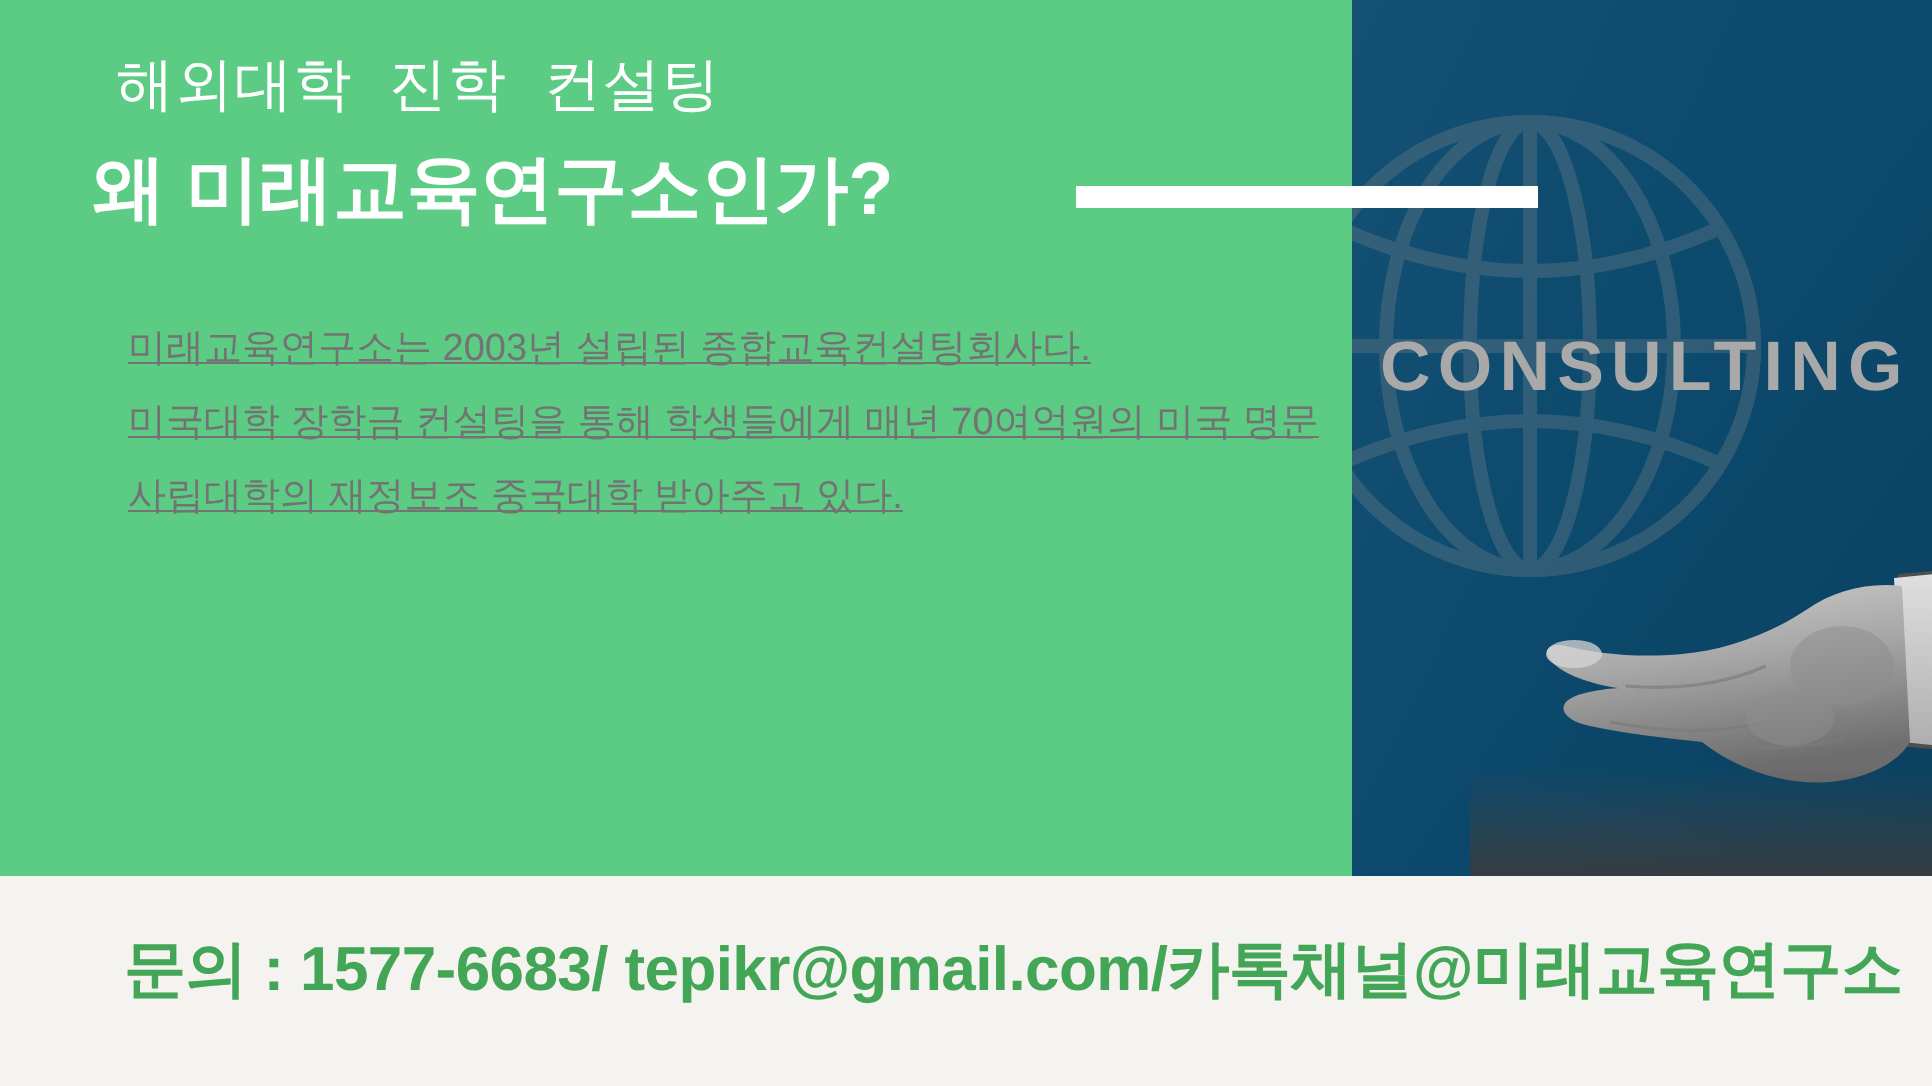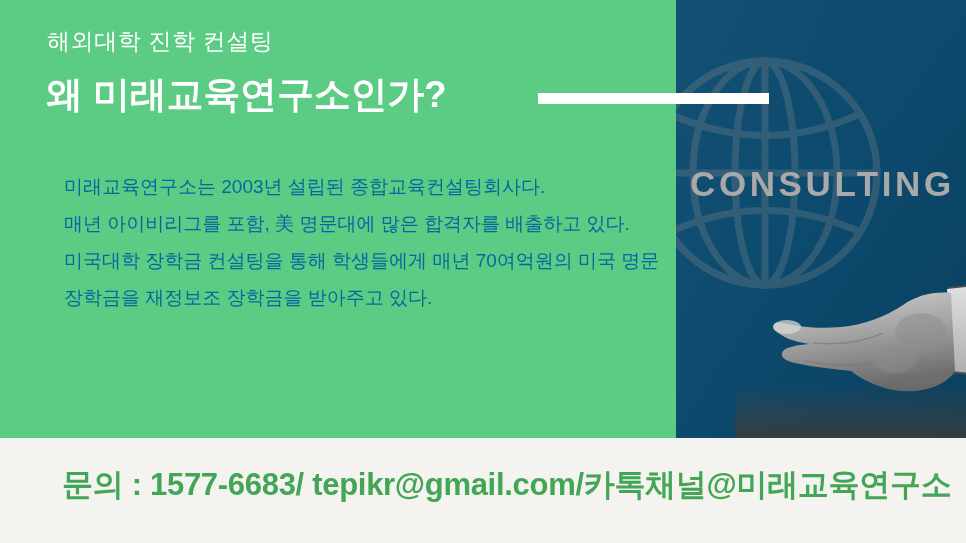--- a/index.html
+++ b/index.html
@@ -89,51 +89,53 @@
     left: 538px;
     top: 93px;
     width: 231px;
     height: 11px;
     background: #ffffff;
   }
 
   
   .eyebrow {
     position: absolute;
-    left: 47px;
+    left: 58px;
     top: 27px;
-    font-size: 23px;
+    font-size: 29px;
     font-weight: 400;
     color: #ffffff;
     letter-spacing: 0.6px;
     line-height: 1.25;
     white-space: nowrap;
+    font-family: Liberation Mono, monospace;
   }
 
   .headline {
     position: absolute;
     left: 46px;
     top: 72px;
     font-size: 37px;
     font-weight: 700;
     color: #ffffff;
     letter-spacing: -0.2px;
     line-height: 1.25;
     white-space: nowrap;
   }
 
   .body-copy {
     position: absolute;
     left: 64px;
-    top: 168px;
+    top: 156px;
     width: 600px;
-    color: #0369a1;
+    color: #737373;
     font-size: 19px;
     font-weight: 500;
     line-height: 37px;
+    text-decoration: underline;
   }
   .body-copy .line { white-space: nowrap; }
 
   
   .contact-bar {
     position: absolute;
     left: 0;
     top: 438px;
     width: 966px;
     height: 74px;
@@ -234,22 +236,21 @@
   </div>
 
   <div class="accent-rule"></div>
 
   <div class="eyebrow">해외대학 진학 컨설팅</div>
 
   <div class="headline">왜 미래교육연구소인가?</div>
 
   <div class="body-copy">
     <div class="line">미래교육연구소는 2003년 설립된 종합교육컨설팅회사다.</div>
-    <div class="line">매년  아이비리그를 포함, 美 명문대에 많은 합격자를 배출하고 있다.</div>
     <div class="line">미국대학 장학금 컨설팅을 통해 학생들에게 매년 70여억원의 미국 명문</div>
-    <div class="line">장학금을 재정보조 장학금을  받아주고 있다.</div>
+    <div class="line">사립대학의 재정보조 중국대학  받아주고 있다.</div>
   </div>
 
   <div class="contact-bar">
     <div class="contact-text">문의 : 1577-6683/ tepikr@gmail.com/카톡채널@미래교육연구소</div>
   </div>
 
 </div>
 
 </body></html>

